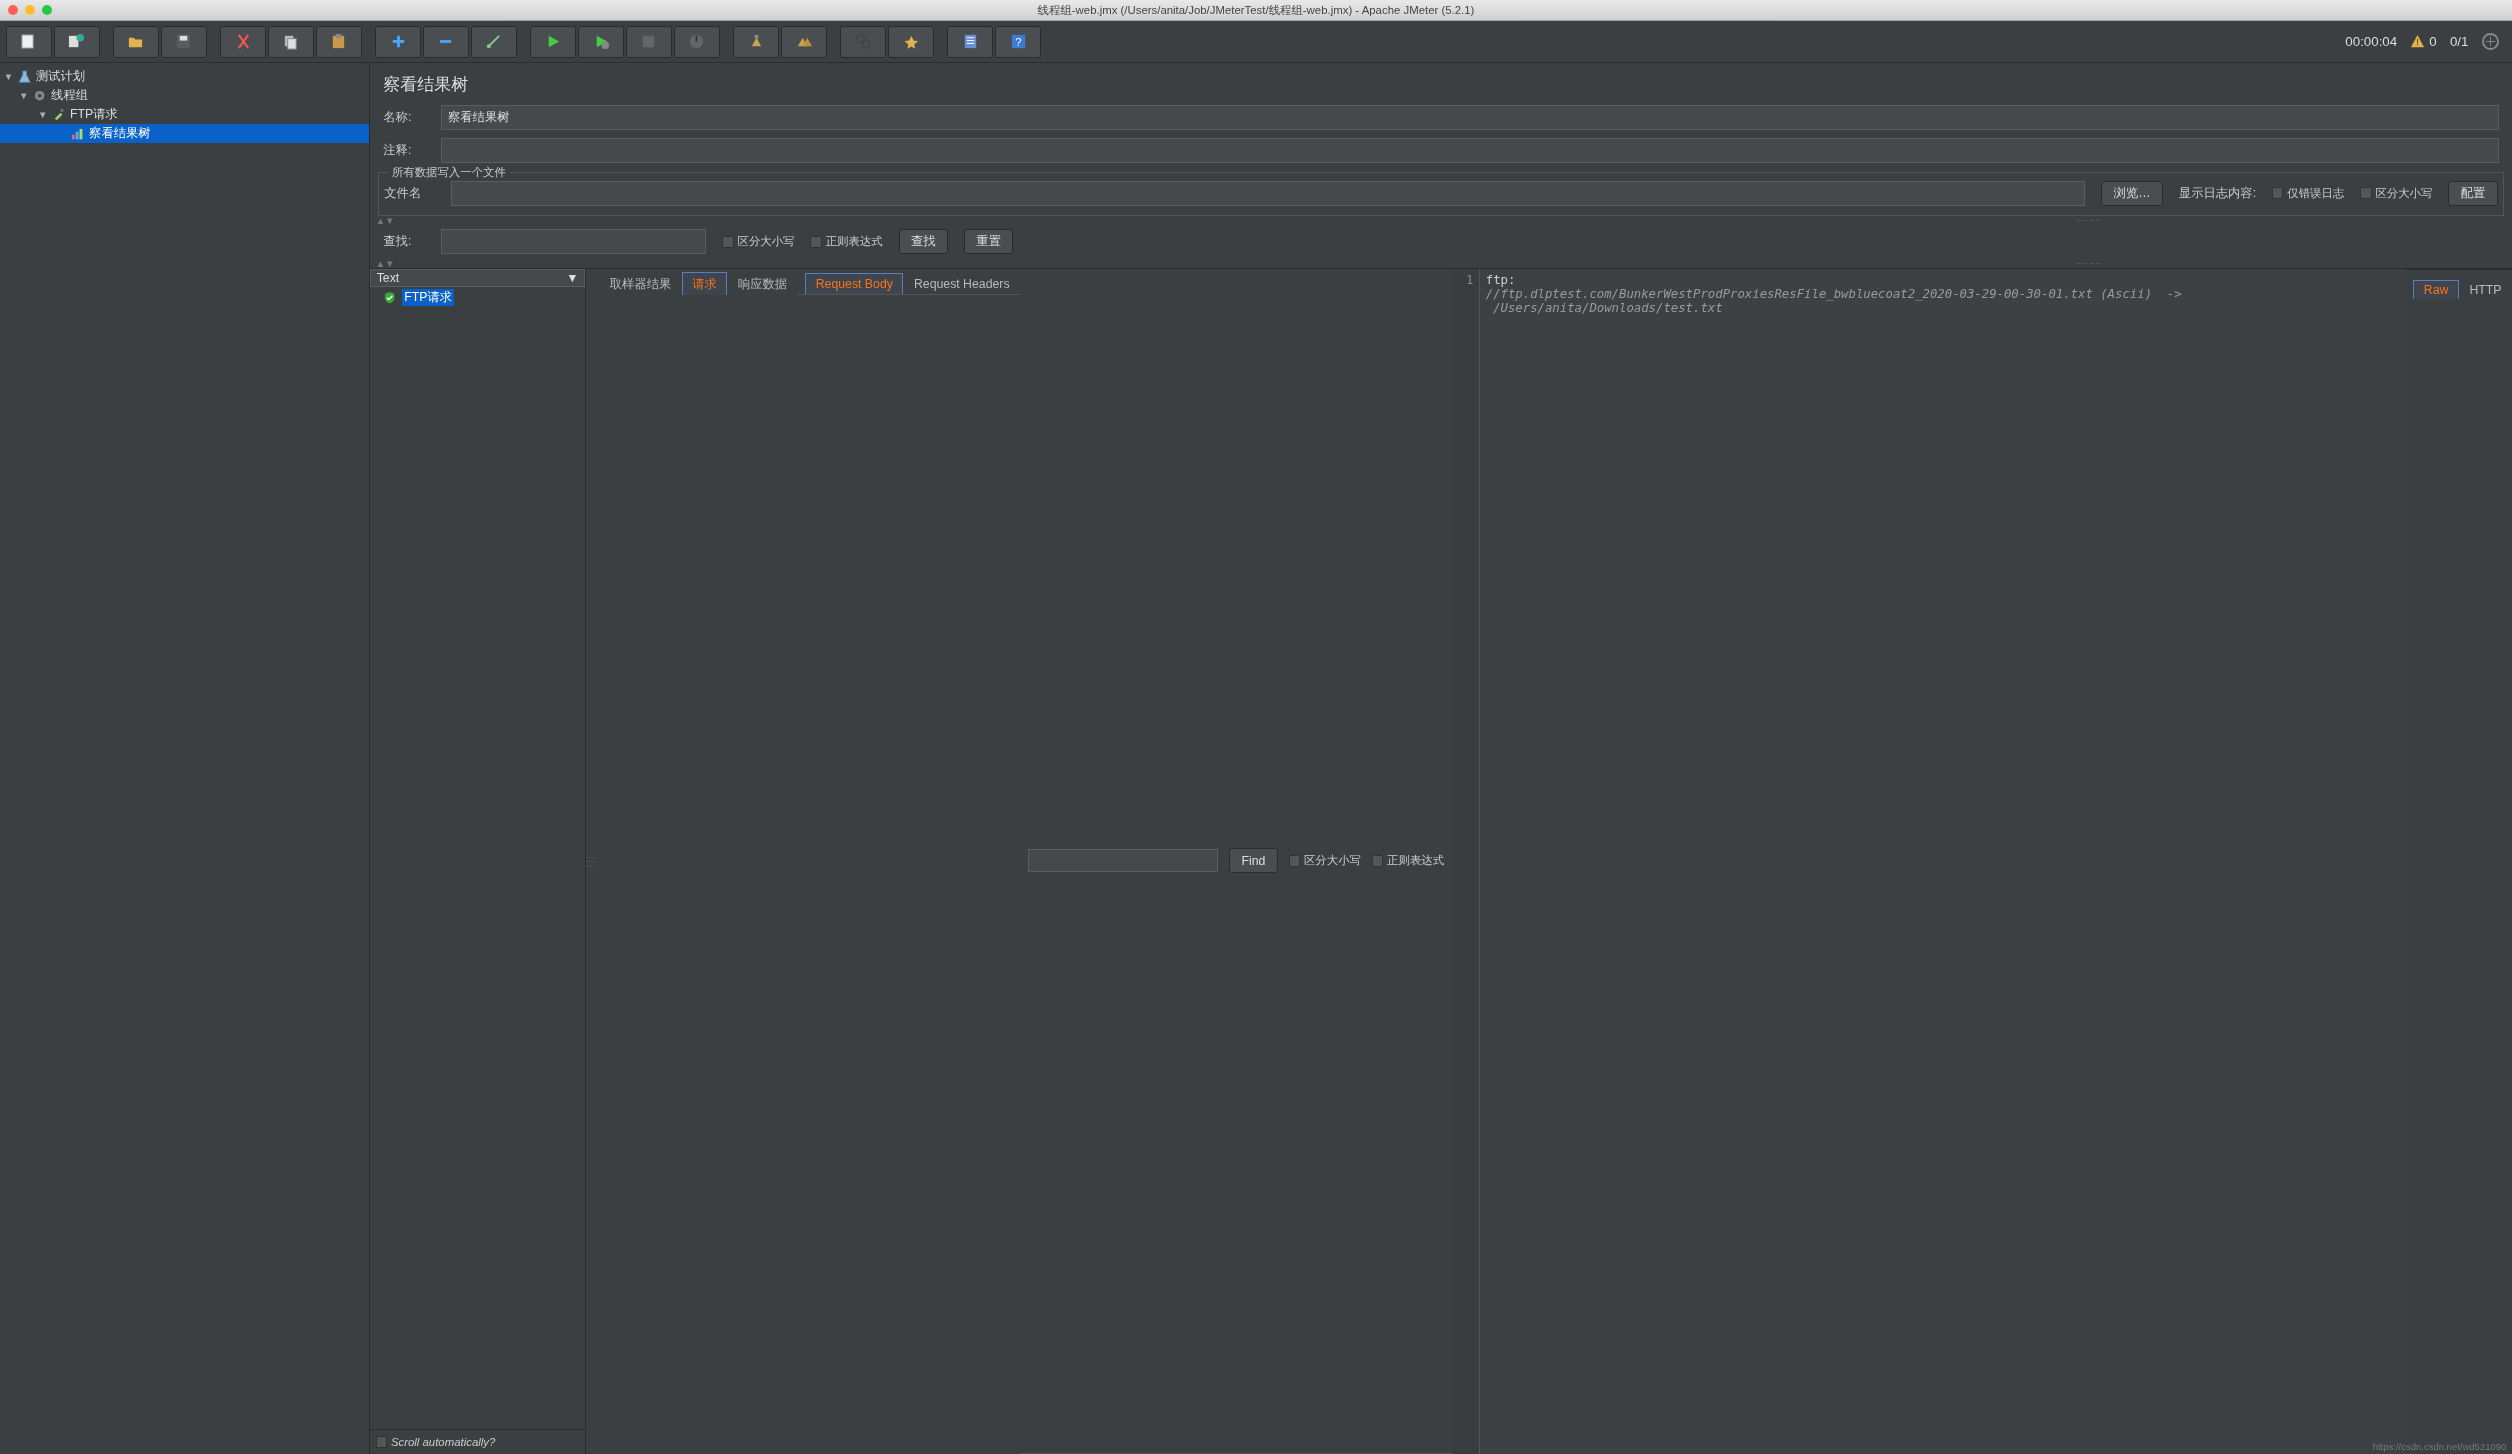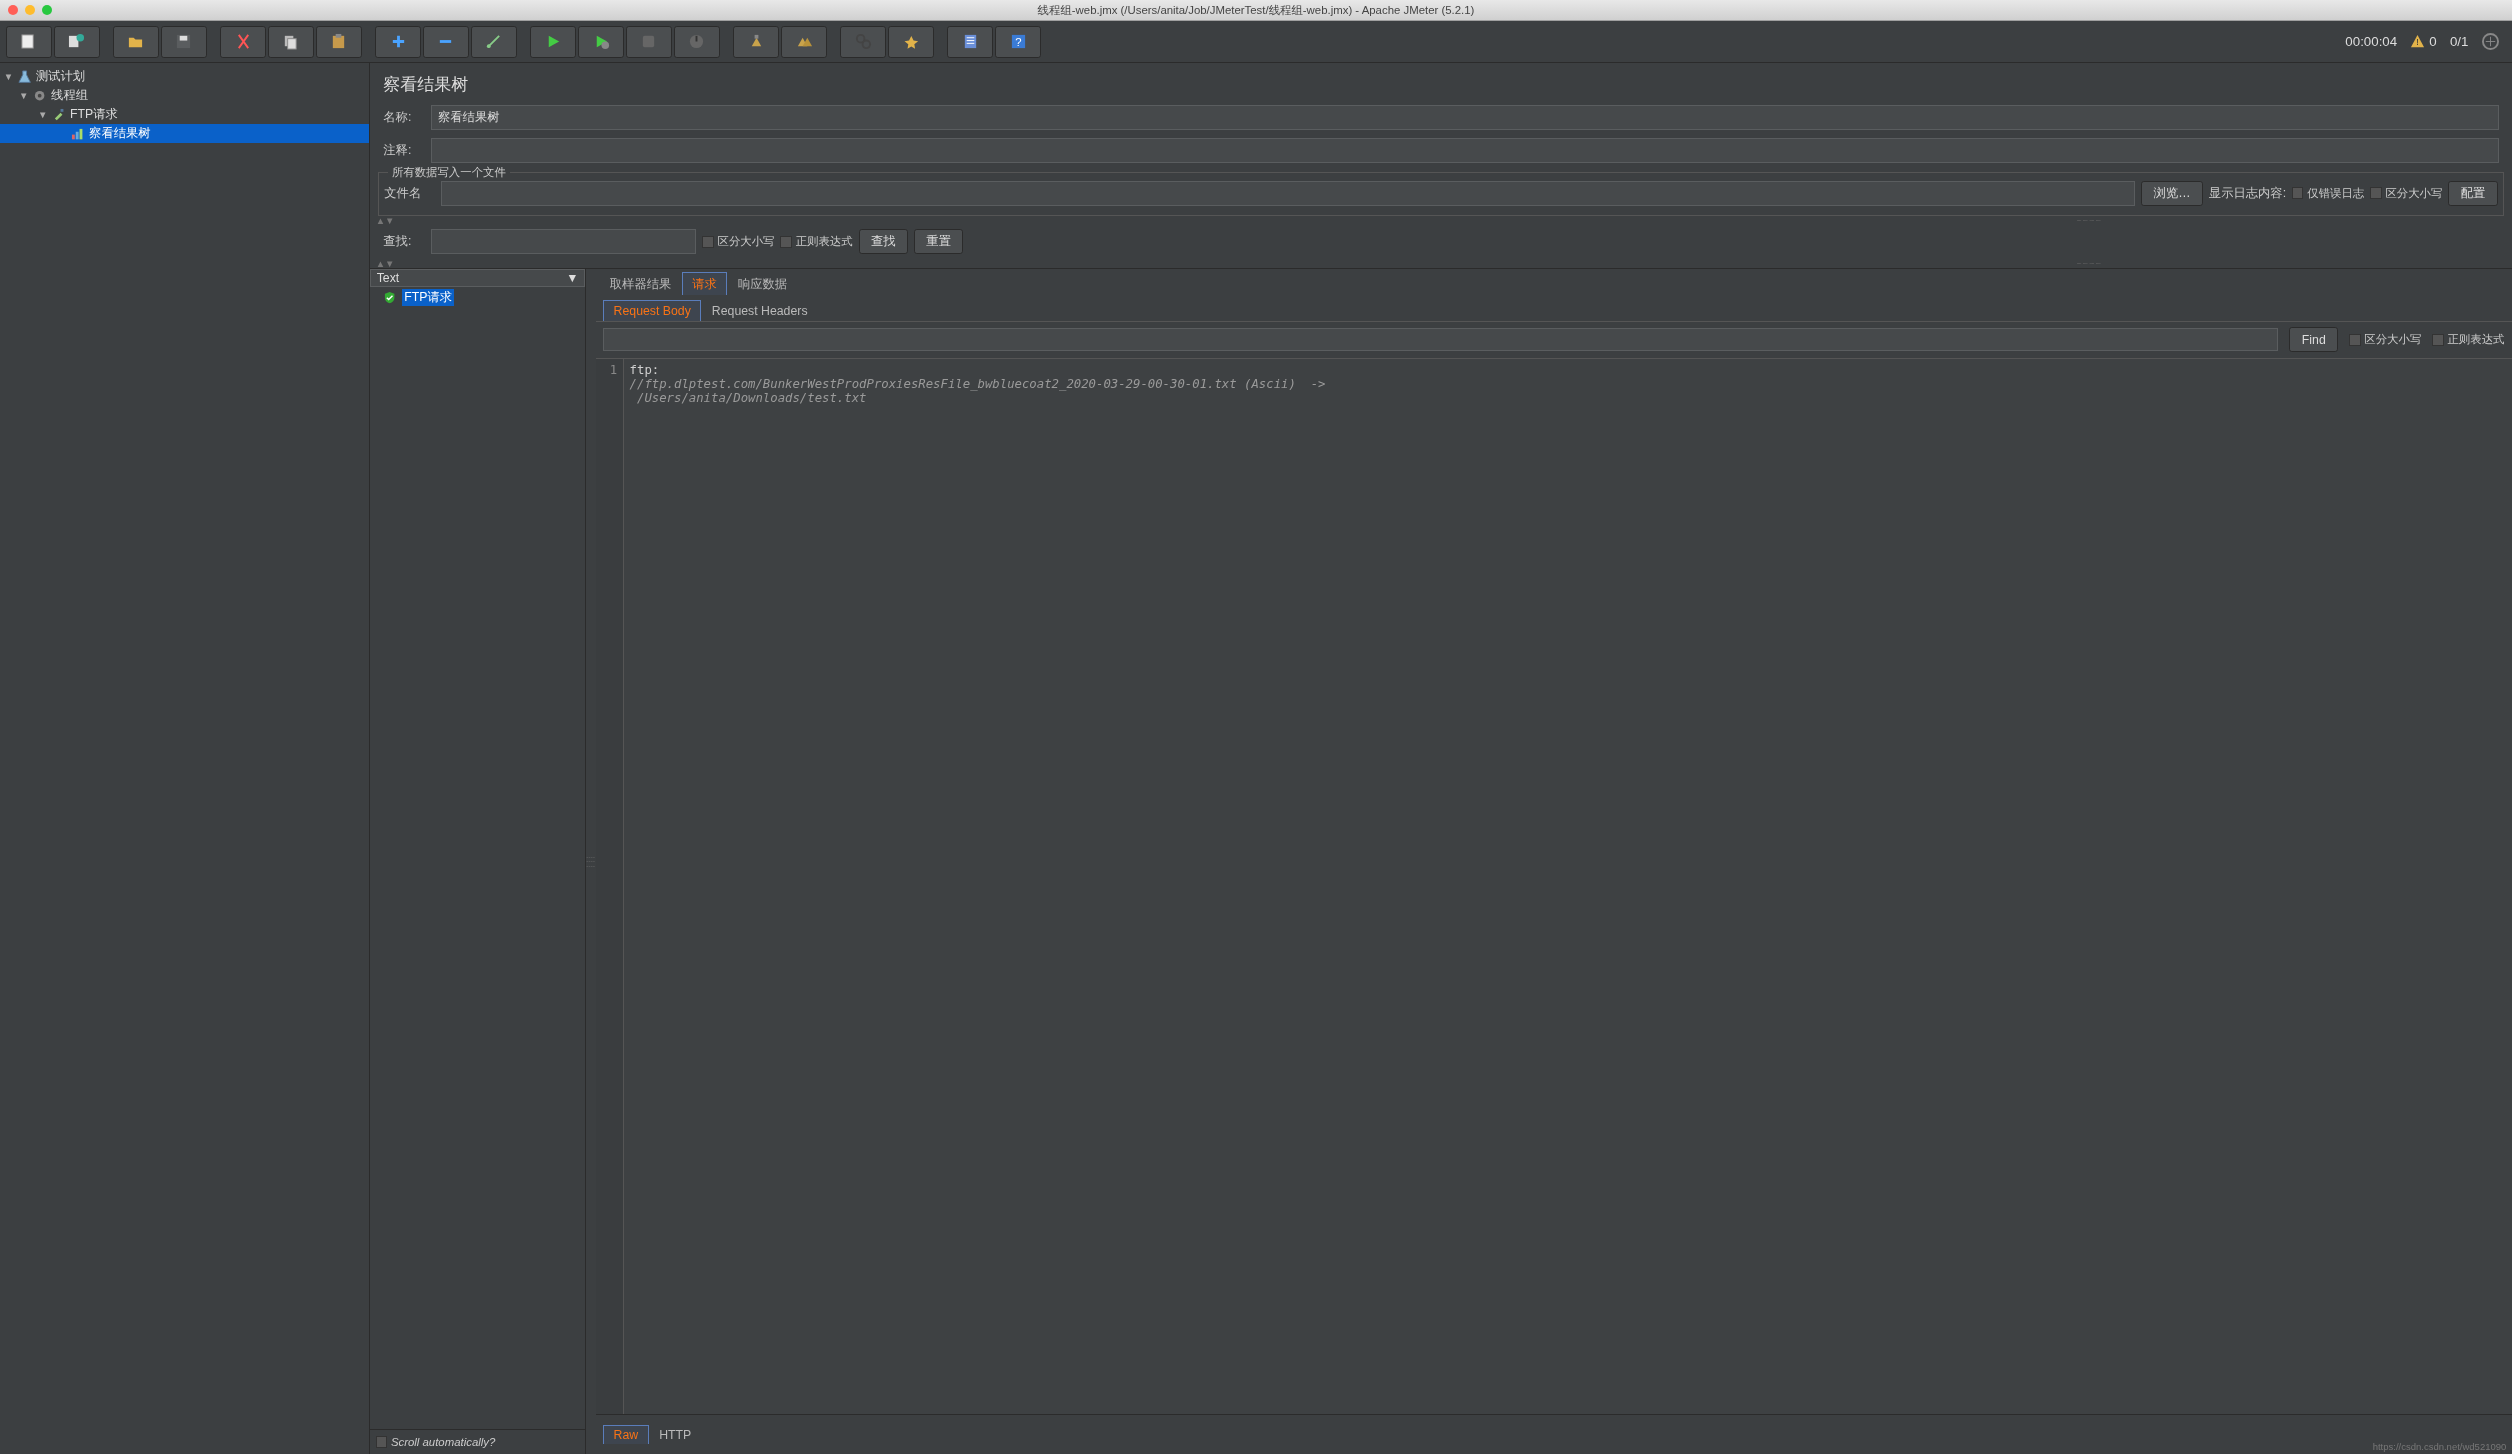--- a/index.html
+++ b/index.html
@@ -83,21 +83,21 @@
     background:#3c3f41;
     overflow:hidden;
   }
   .section-title {
     font-size:17px; color:#ddd;
     padding:9.5px 13.3px 5.7px;
   }
   .form-row {
     display:flex; align-items:center;
     padding:3.8px 13.3px;
-    gap:6px;
+    gap:16px;
   }
   .form-row .lbl { width:42px; color:#ccc; font-size:12.3px;}
   .form-row.wide .lbl { width:51px; }
   input.txt, .txtbox {
     flex:1;
     height:25px;
     background:#46494b;
     border:0.9px solid #5a5d5f;
     color:#ddd;
     padding:0 5.7px;
@@ -166,21 +166,21 @@
   }
   .samples .item .hl { background:#0a61c9; color:#fff; padding:0 1.9px;}
   .samples .foot {
     height:25px; border-top:0.9px solid #2b2b2b;
     display:flex; align-items:center; gap:5.7px; padding:0 5.7px;font-style:italic;
   }
 
   .vgrab { width:9.5px; background:#3c3f41; display:flex; align-items:center; justify-content:center;}
   .vgrab .d { color:#666; font-size:7.6px; writing-mode:vertical-rl;}
 
-  .detail { flex:1; display:flex; flex-direction:column; }
+  .detail { flex:1; display:flex; flex-direction:row; }
   .tabs {
     height:26.5px;
     display:flex; align-items:flex-end;
     gap:0;
     padding-left:3.8px;
   }
   .tab {
     height:23px;
     padding:0 9.5px;
     background:#3c3f41;

